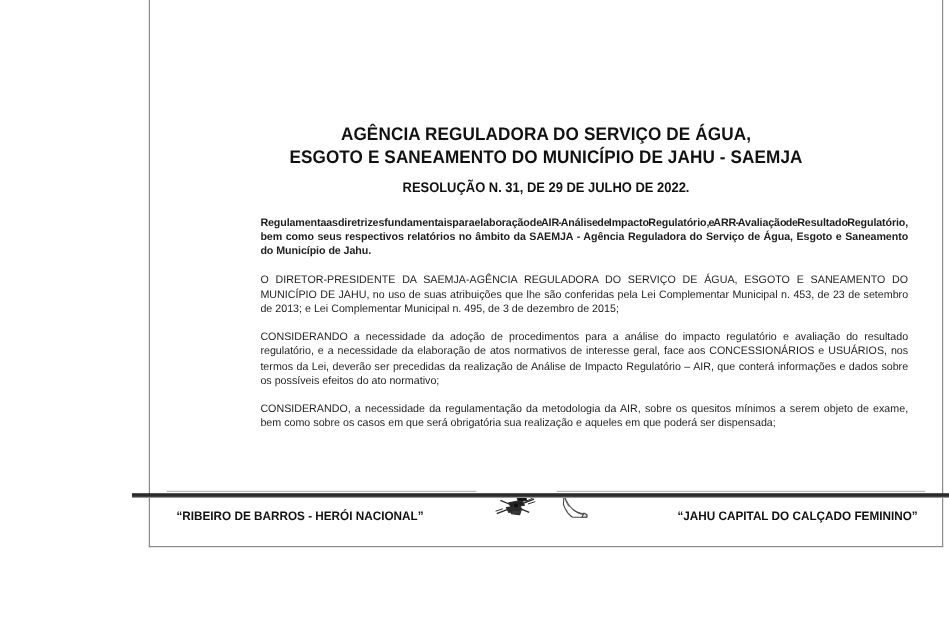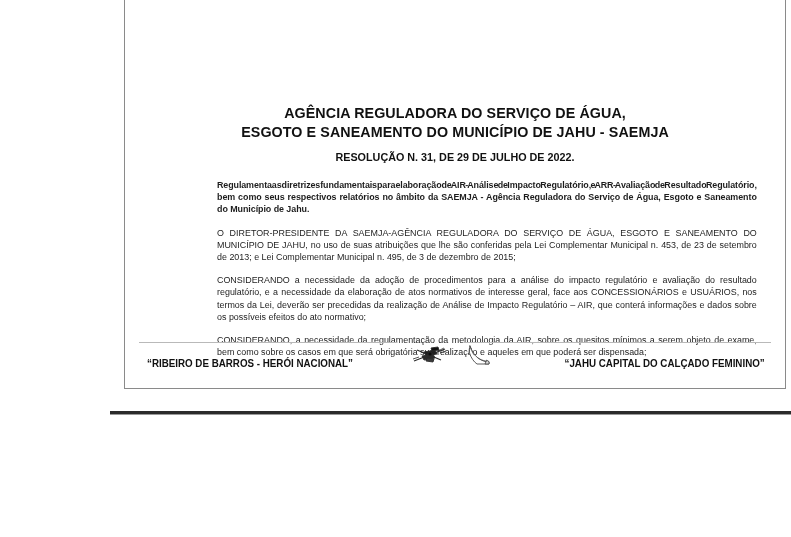--- a/index.html
+++ b/index.html
@@ -16,21 +16,21 @@
     overflow: hidden;
     position: relative;
   }
 
   
   .doc-frame {
     position: absolute;
     left: 124px;
     top: 0px;
     width: 662px;
-    height: 389px;
+    height: 456px;
     border-left: 1px solid #8a8a8a;
     border-right: 1px solid #8a8a8a;
     border-bottom: 1px solid #8a8a8a;
     border-top: none;
     box-sizing: border-box;
     background: #ffffff;
   }
 
   .doc-inner {
     position: absolute;

